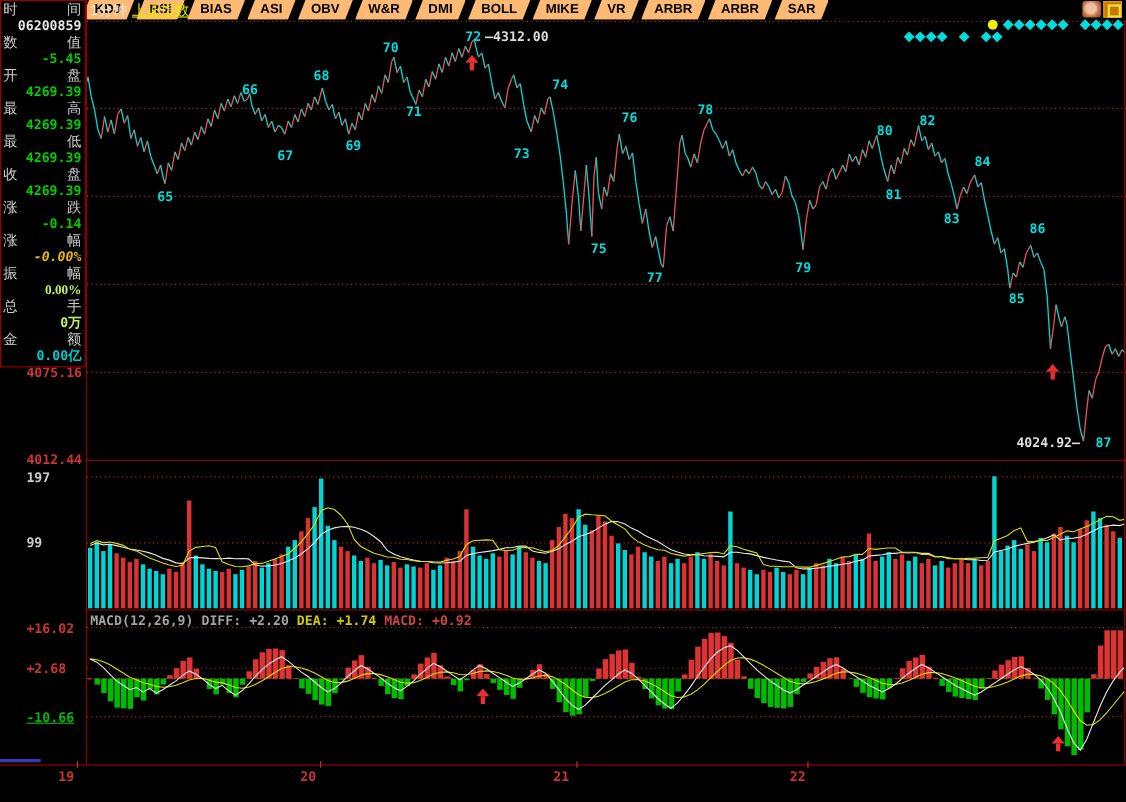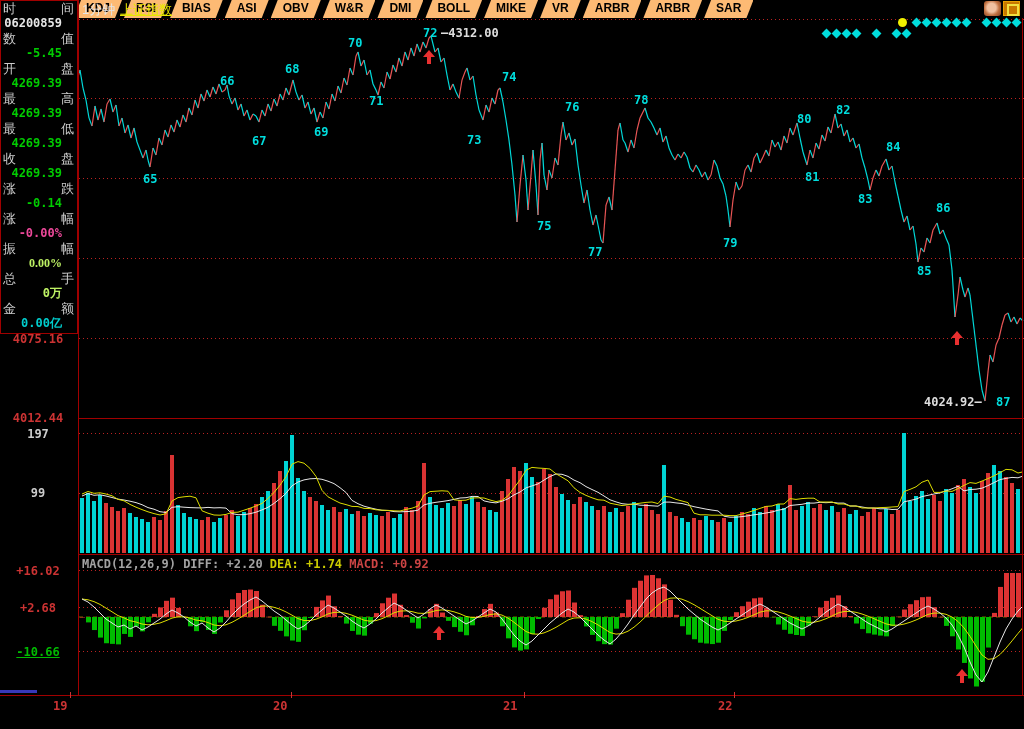--- a/index.html
+++ b/index.html
@@ -3,26 +3,26 @@
 <meta charset="utf-8">
 <style>
   html,body{margin:0;padding:0;background:#000;}
   #screen{position:relative;width:1024px;height:729px;background:#000;overflow:hidden;
           font-family:"Liberation Sans",sans-serif;}
   .abs{position:absolute;}
   
   #quote-box{left:0;top:0;width:78px;height:334px;border:1px solid #a00000;background:#000;z-index:6;box-sizing:border-box;}
   .q-row{height:30px;}
   .q-label{display:flex;justify-content:space-between;padding:0 3px 0 2px;color:#cccccc;font-size:13px;height:15px;line-height:15px;}
-  .q-value{text-align:right;padding-right:15px;font-size:12px;font-weight:bold;height:15px;line-height:15px;font-family:"DejaVu Sans Mono",monospace;}
+  .q-value{text-align:right;padding-right:3px;font-size:12px;font-weight:bold;height:15px;line-height:15px;font-family:"DejaVu Sans Mono",monospace;}
   
   #period{left:82px;top:1px;color:#e6e6e6;font-size:13px;z-index:7;}
   #symbol{left:120px;top:1px;color:#e8e800;font-size:13px;text-decoration:underline;z-index:7;cursor:pointer;}
   
-  .axis-label{width:76px;text-align:center;font-size:12px;font-weight:bold;font-family:"DejaVu Sans Mono",monospace;z-index:5;}
+  .axis-label{width:76px;text-align:left;font-size:12px;font-weight:bold;font-family:"DejaVu Sans Mono",monospace;z-index:5;margin-left:24px;}
   
   .hline{left:0;height:0;border-top:1px solid #a00000;z-index:2;}
   .vline{top:0;width:0;border-left:1px solid #a00000;z-index:2;}
   
   .panel-header{font-size:12px;font-weight:bold;z-index:4;white-space:pre;font-family:"DejaVu Sans Mono",monospace;}
   
   .diamond{width:7px;height:7px;background:#00dddd;transform:rotate(45deg);z-index:8;}
   .ydot{width:9px;height:9px;border-radius:50%;background:#f0f000;z-index:9;}
   
   .arrow-up{z-index:9;width:12px;height:14px;}
@@ -99,21 +99,21 @@
           <span>涨</span>
           <span>跌</span>
         </div>
         <div class="q-value" style="color: rgb(0, 204, 0);">-0.14</div>
       </div>
       <div class="q-row">
         <div class="q-label">
           <span>涨</span>
           <span>幅</span>
         </div>
-        <div class="q-value" style="color: #ec4899;">-0.00%</div>
+        <div class="q-value" style="color: #eab308; font-style: italic;">-0.00%</div>
       </div>
       <div class="q-row">
         <div class="q-label">
           <span>振</span>
           <span>幅</span>
         </div>
         <div class="q-value" style="color: #bef264; font-family: Liberation Serif, serif;">0.00%</div>
       </div>
       <div class="q-row">
         <div class="q-label">

